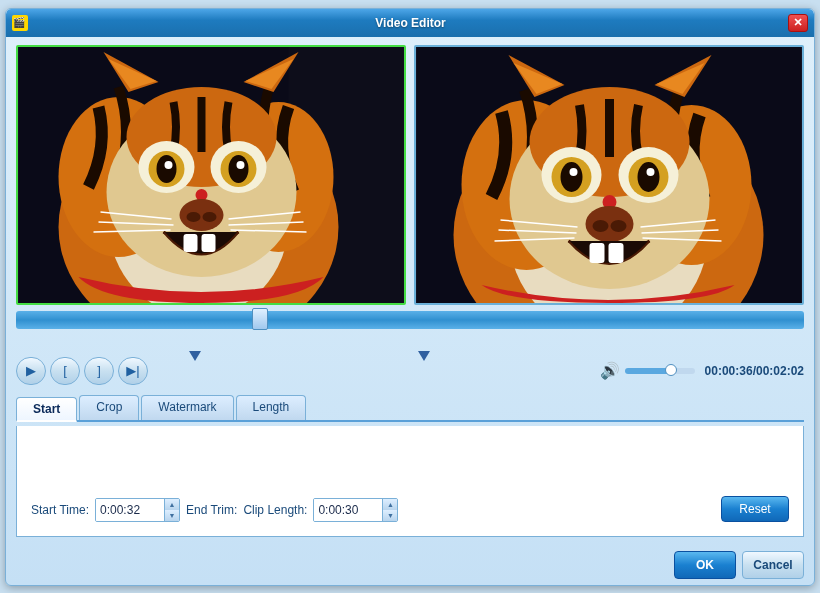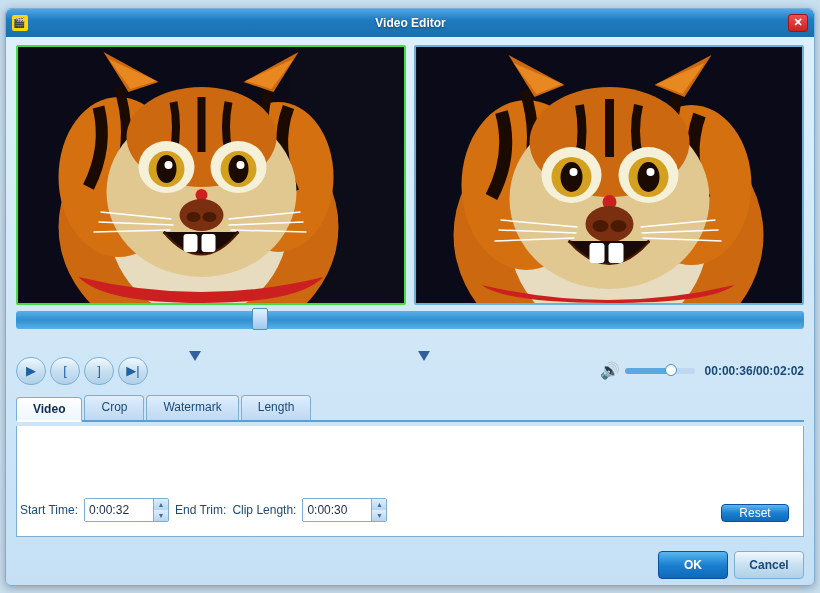--- a/index.html
+++ b/index.html
@@ -224,21 +224,21 @@
       flex: 1;
       background: white;
       border: 1px solid #7ab0d8;
       border-top: none;
       padding: 10px;
       position: relative;
     }
     .trim-controls {
       position: absolute;
       bottom: 14px;
-      left: 3px;
+      left: 14px;
       display: flex;
       align-items: center;
       gap: 6px;
     }
     .field-label {
       color: #1a4a7a;
       font-size: 12px;
     }
     .time-input-group {
       display: flex;
@@ -273,41 +273,41 @@
       font-size: 7px;
       color: #4070a0;
       border: none;
       padding: 0;
     }
     .reset-btn {
       position: absolute;
       bottom: 14px;
       right: 14px;
       width: 68px;
-      height: 18px;
+      height: 26px;
       background: linear-gradient(180deg, #5ab8f0 0%, #1a80d0 50%, #1068b8 100%);
       color: white;
       border: 1px solid #0a50a0;
       border-radius: 4px;
       font-size: 12px;
       cursor: pointer;
       display: flex;
       align-items: center;
       justify-content: center;
     }
     .bottom-bar {
       display: flex;
       justify-content: flex-end;
       align-items: center;
       padding: 6px 10px;
       gap: 6px;
       flex-shrink: 0;
     }
     .ok-btn, .cancel-btn {
-      width: 70px;
+      width: 62px;
       height: 28px;
       border-radius: 4px;
       font-size: 12px;
       cursor: pointer;
       display: flex;
       align-items: center;
       justify-content: center;
       font-weight: bold;
     }
     .ok-btn {
@@ -486,21 +486,21 @@
         <span class="volume-icon">🔊</span>
         <div class="volume-slider">
           <div class="volume-thumb"></div>
         </div>
       </div>
       <span class="time-display">00:00:36/00:02:02</span>
     </div>
 
     <div class="tabs-row">
       <div class="tab active">
-        <span>Video</span>
+        <span>Start</span>
       </div>
       <div class="tab">
         <span>Crop</span>
       </div>
       <div class="tab">
         <span>Watermark</span>
       </div>
       <div class="tab">
         <span>Length</span>
       </div>

